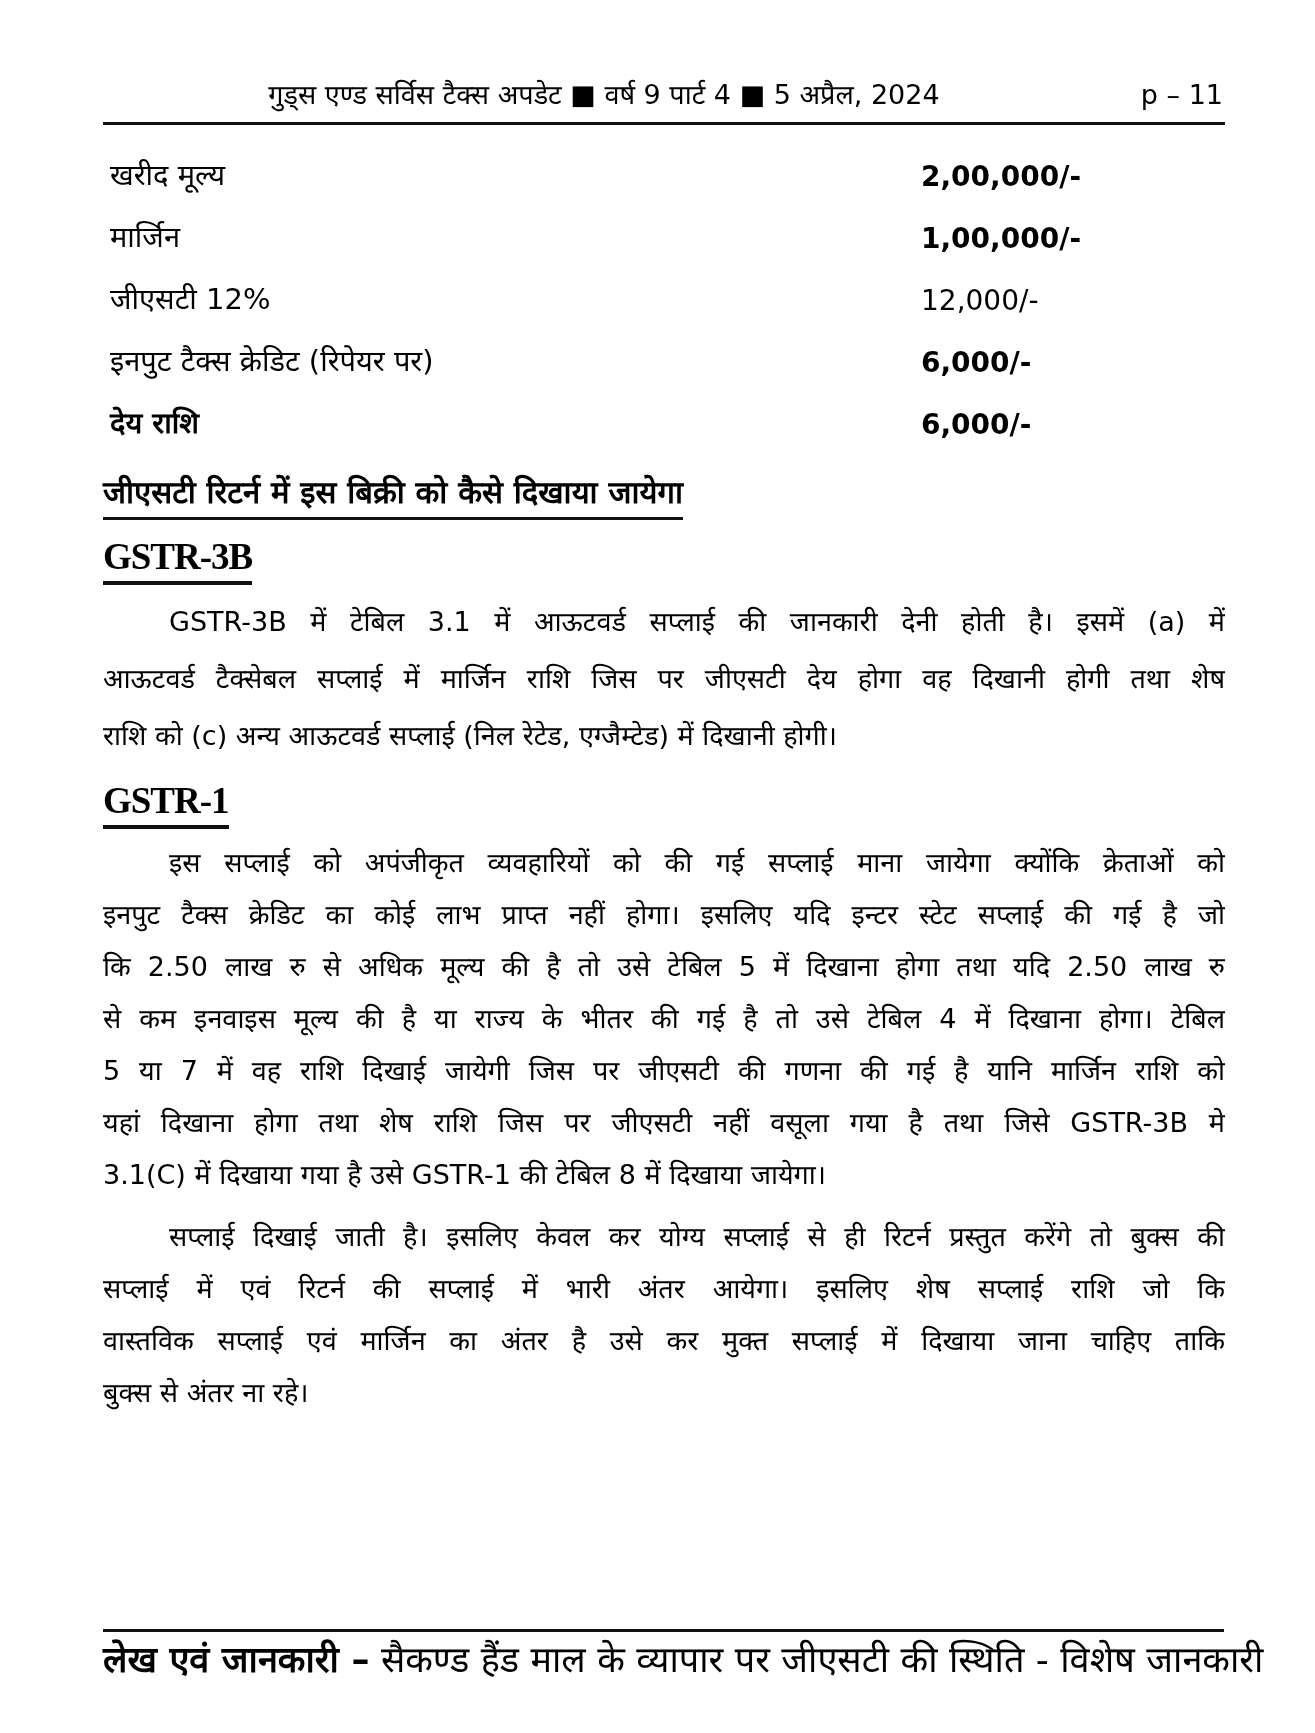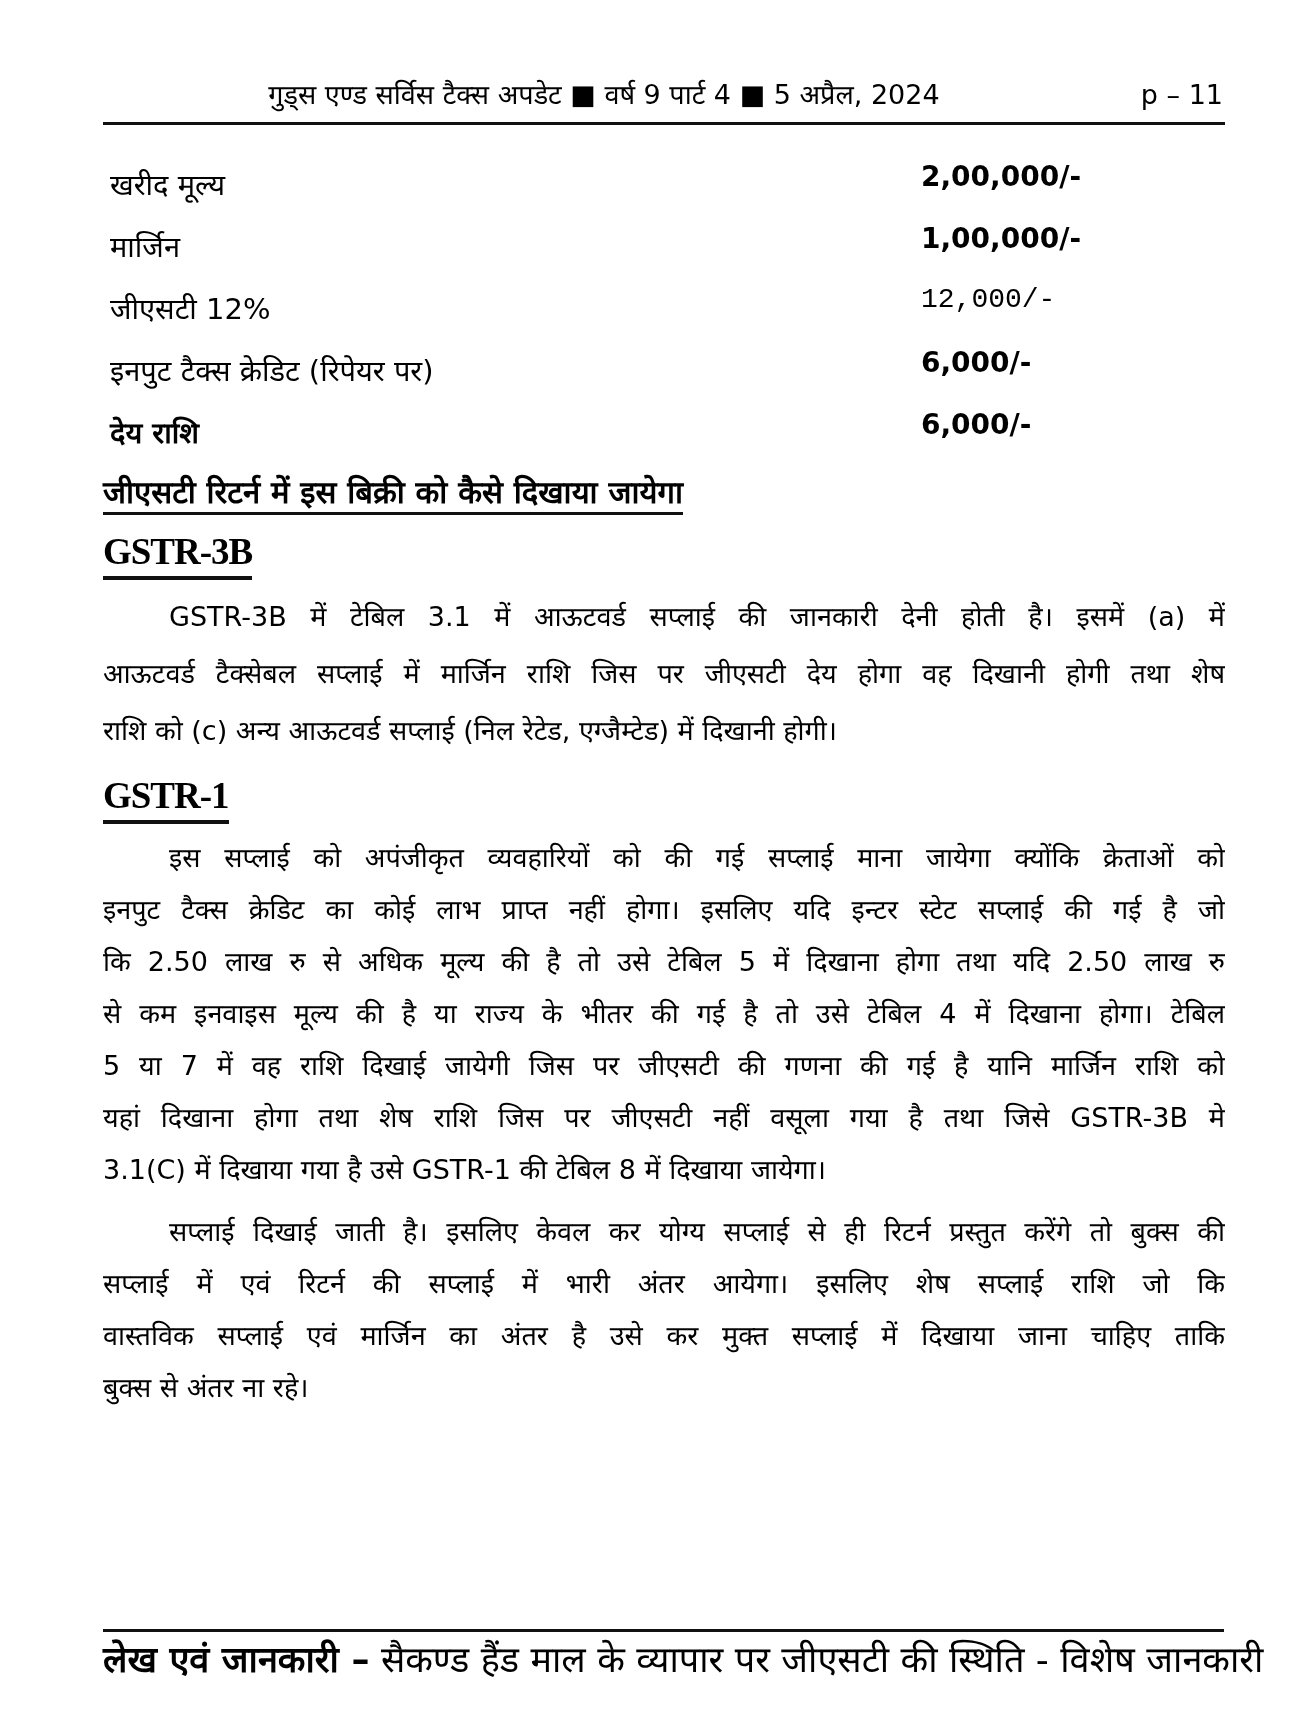--- a/index.html
+++ b/index.html
@@ -44,33 +44,33 @@
     font-size: 27px;
     line-height: 38px;
   }
 
   
   .calc-table { margin-top: 21px; }
   .calc-row { position: relative; height: 62px; }
   .calc-label {
     position: absolute;
     left: 7px;
-    top: 18px;
+    top: 8px;
     font-size: 29px;
     white-space: nowrap;
   }
   .calc-value {
     position: absolute;
     left: 818px;
     top: 14px;
     font-size: 28px;
     font-weight: bold;
     white-space: nowrap;
   }
-  .calc-value.regular { font-weight: normal; font-family: Liberation Mono, monospace; }
+  .calc-value.regular { font-weight: normal; }
   .calc-label.bold { font-weight: bold; }
 
   
   .para { margin-top: 6px; font-size: 27px; }
   .para .tline {
     line-height: 57px;
     height: 57px;
     text-align: justify;
     text-align-last: justify;
     overflow: hidden;
@@ -80,20 +80,21 @@
   .para .tline:last-child { text-align-last: left; }
   .para.tight .tline { line-height: 52px; height: 52px; }
 
   
   .main-heading { margin-top: 16px; }
   .main-heading span {
     display: inline-block;
     font-size: 31px;
     font-weight: bold;
     line-height: 40px;
+    padding-bottom: 5px;
     border-bottom: 3px solid #111;
   }
   .sub-heading { margin-top: 16px; }
   .sub-heading span {
     display: inline-block;
     font-family: "Liberation Serif", serif;
     font-size: 37px;
     font-weight: bold;
     line-height: 42px;
     padding-bottom: 3px;

